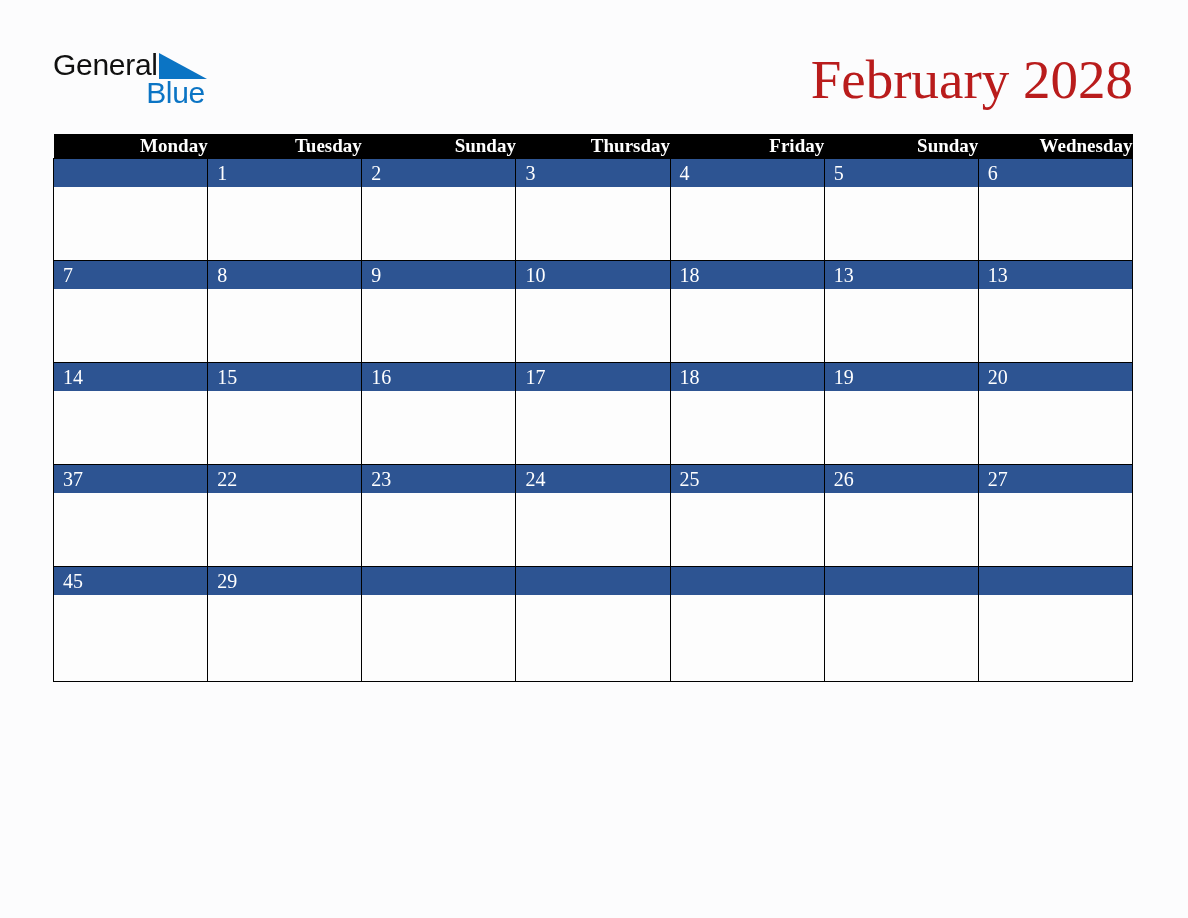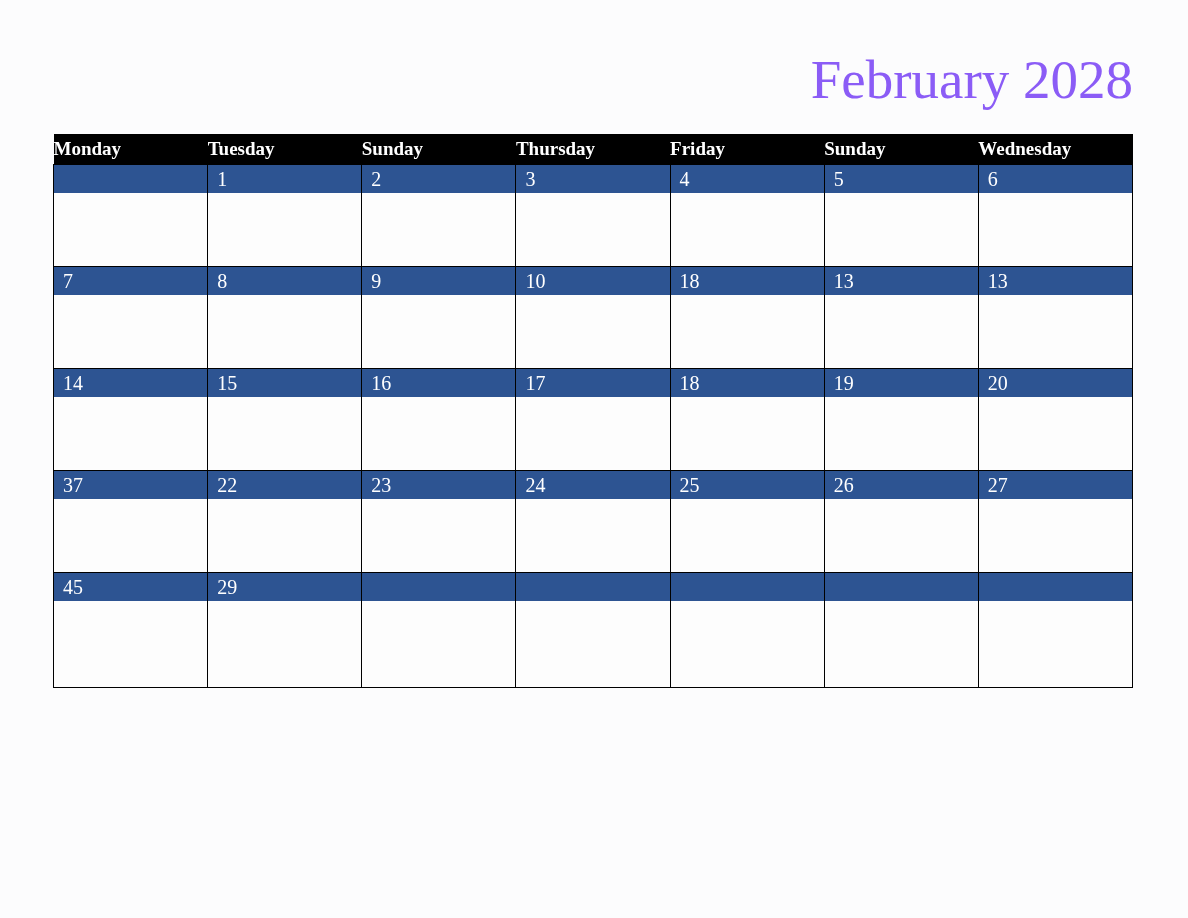--- a/index.html
+++ b/index.html
@@ -70,44 +70,44 @@
     font-weight: 400;
     letter-spacing: -0.3px;
   }
 
   .cal-title {
     position: absolute;
     right: 0;
     top: 0;
     font-size: 55px;
     line-height: 72px;
-    color: #8b5cf6;
+    color: #b91c1c;
     font-weight: 400;
     white-space: nowrap;
     font-family: "Liberation Serif", "DejaVu Serif", serif;
   }
 
   
   .calendar {
     position: absolute;
     left: 53px;
     top: 134px;
     width: 1080px;
     border-collapse: collapse;
     table-layout: fixed;
   }
 
   .calendar th {
     background: #000000;
     color: #ffffff;
     font-size: 19px;
     font-weight: bold;
-    height: 30px;
+    height: 24px;
     padding: 0;
-    text-align: left;
+    text-align: right;
     border: none;
     font-family: "Liberation Serif", "DejaVu Serif", serif;
   }
 
   .calendar td {
     padding: 0;
     vertical-align: top;
     border: 1px solid #000000;
     background: #fdfdfd;
     height: 101px;
@@ -130,20 +130,29 @@
     height: 100%;
   }
 </style>
 </head>
 <body>
 
 <div class="page">
 
   <div class="top-bar">
 
+    <div class="logo">
+      <div class="logo-row1">
+        <span class="logo-general">General</span>
+        <svg class="logo-tri" width="48" height="26" viewBox="0 0 48 26">
+          <polygon points="0,0 48,26 0,26" fill="#0b74c4"></polygon>
+        </svg>
+      </div>
+      <div class="logo-blue">Blue</div>
+    </div>
 
     <div class="cal-title">February 2028</div>
   </div>
 
   <table class="calendar">
     <thead>
       <tr>
         <th>Monday</th>
         <th>Tuesday</th>
         <th>Sunday</th>

